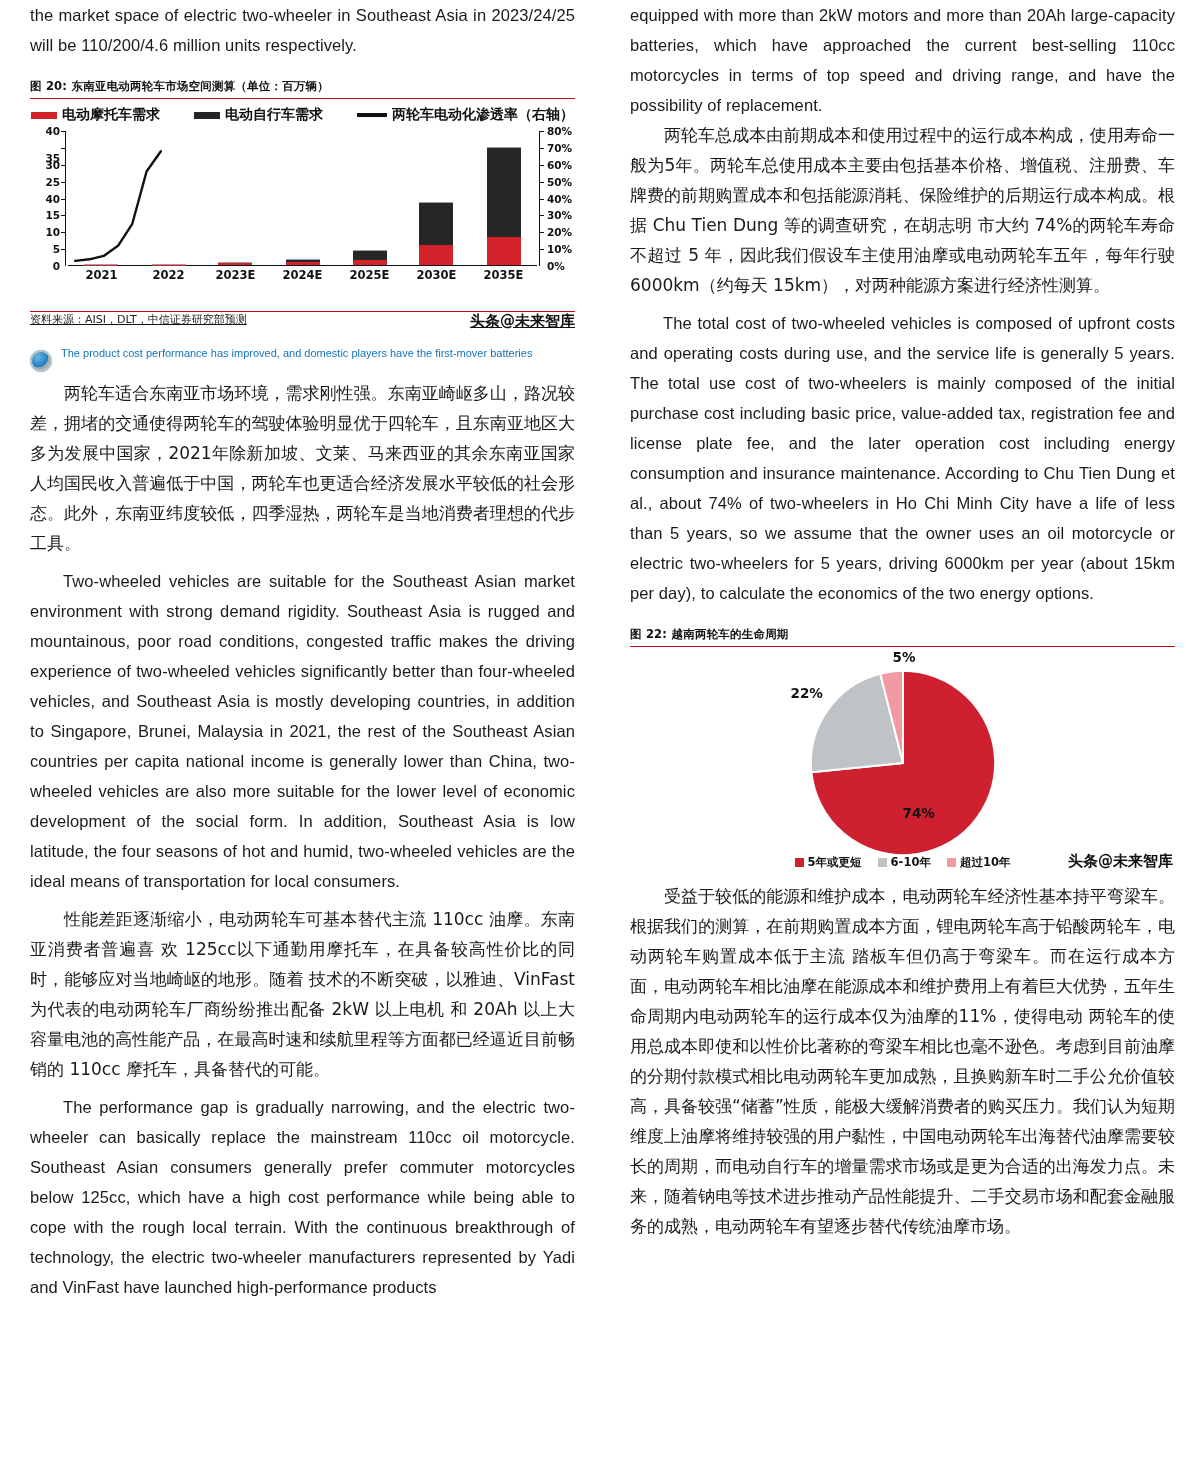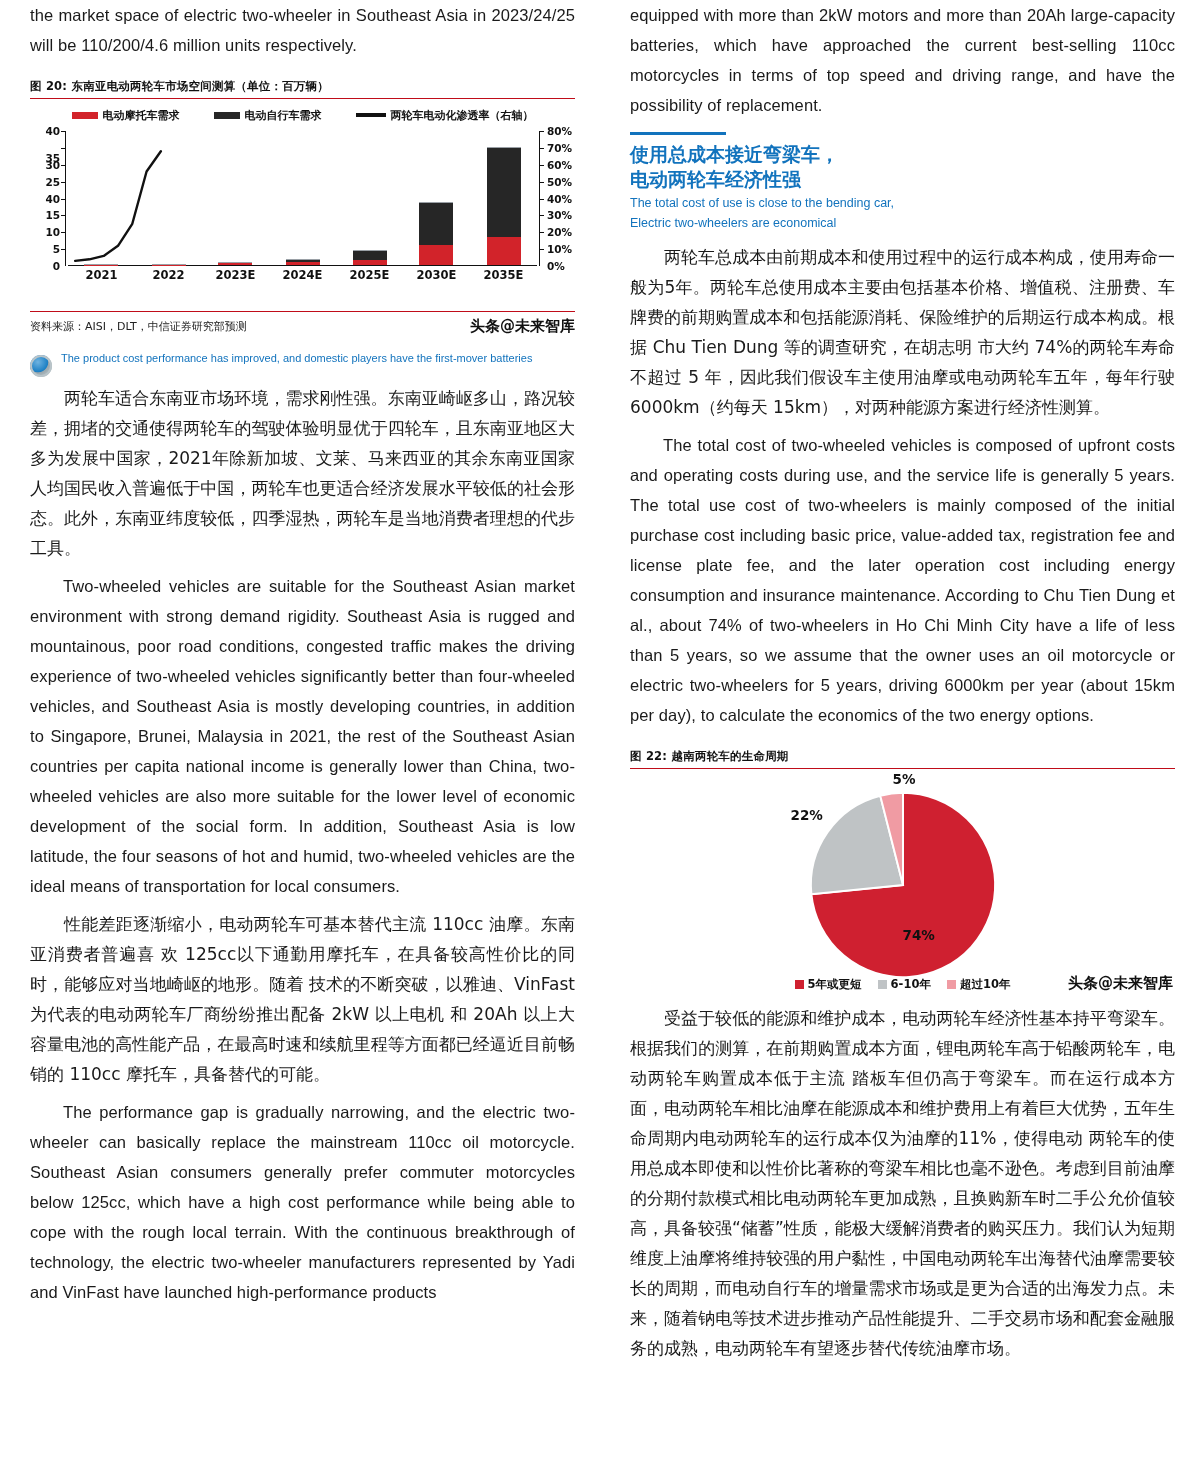--- a/index.html
+++ b/index.html
@@ -40,22 +40,22 @@
   
   .figure { margin:16px 0 0 0; }
   .fig-title-wrap { border-bottom:1.6px solid #c00c19; padding-bottom:4px; }
   .fig-title {
     font-size:11.5px; font-weight:bold; color:#111;
     font-family:"DejaVu Sans","Liberation Sans",sans-serif;
     letter-spacing:.2px;
   }
   .fig-source-wrap {
     border-top:1.4px solid #c00c19;
-    padding-top:5px; margin-top:2px;
-    display:flex; justify-content:space-between; align-items:center;
+    margin-top:2px;
+    display:flex; justify-content:space-between; align-items:flex-start;text-decoration:underline;
   }
   .fig-source {
     font-size:11px; color:#222;
     font-family:"DejaVu Sans","Liberation Sans",sans-serif;
   }
   .watermark {
     font-size:15px; font-weight:bold; color:#111;
     font-family:"DejaVu Sans","Liberation Sans",sans-serif;
     white-space:nowrap;
   }
@@ -63,21 +63,21 @@
   
   .chart-box { position:relative; height:210px; padding-top:4px; }
   .legend-row {
     display:flex; justify-content:center; align-items:center;
     gap:34px; height:24px; margin-bottom:4px;
   }
   .legend-item { display:flex; align-items:center; gap:5px; }
   .legend-swatch { width:26px; height:7px; display:inline-block; }
   .legend-line { width:30px; height:4px; display:inline-block; background:#111; }
   .legend-text {
-    font-size:11px; font-weight:bold; color:#111;
+    font-size:14px; font-weight:bold; color:#111;
     font-family:Liberation Sans, sans-serif;
     white-space:nowrap;
   }
   .plot-area { position:relative; height:160px; margin:0 2px; }
   .axis-left, .axis-right {
     position:absolute; top:0; width:34px; height:135px;
   }
   .axis-left { left:0; }
   .axis-right { right:0; }
   .tick-lab {
@@ -299,27 +299,20 @@
     <div class="gap"></div>
     <p class="zh indent">性能差距逐渐缩小，电动两轮车可基本替代主流 110cc 油摩。东南亚消费者普遍喜 欢 125cc以下通勤用摩托车，在具备较高性价比的同时，能够应对当地崎岖的地形。随着 技术的不断突破，以雅迪、VinFast 为代表的电动两轮车厂商纷纷推出配备 2kW 以上电机 和 20Ah 以上大容量电池的高性能产品，在最高时速和续航里程等方面都已经逼近目前畅 销的 110cc 摩托车，具备替代的可能。</p>
     <div class="gap"></div>
     <p class="en indent">The performance gap is gradually narrowing, and the electric two-wheeler can basically replace the mainstream 110cc oil motorcycle. Southeast Asian consumers generally prefer commuter motorcycles below 125cc, which have a high cost performance while being able to cope with the rough local terrain. With the continuous breakthrough of technology, the electric two-wheeler manufacturers represented by Yadi and VinFast have launched high-performance products</p>
   </div>
 
   <div class="col col-right">
 
     <p class="en">equipped with more than 2kW motors and more than 20Ah large-capacity batteries, which have approached the current best-selling 110cc motorcycles in terms of top speed and driving range, and have the possibility of replacement.</p>
 
-    <div class="blue-head-block">
-      <div class="blue-rule"></div>
-      <div class="blue-zh">使用总成本接近弯梁车，</div>
-      <div class="blue-zh">电动两轮车经济性强</div>
-      <div class="blue-en">The total cost of use is close to the bending car,</div>
-      <div class="blue-en">Electric two-wheelers are economical</div>
-    </div>
 
     <p class="zh indent">两轮车总成本由前期成本和使用过程中的运行成本构成，使用寿命一般为5年。两轮车总使用成本主要由包括基本价格、增值税、注册费、车牌费的前期购置成本和包括能源消耗、保险维护的后期运行成本构成。根据 Chu Tien Dung 等的调查研究，在胡志明 市大约 74%的两轮车寿命不超过 5 年，因此我们假设车主使用油摩或电动两轮车五年，每年行驶6000km（约每天 15km），对两种能源方案进行经济性测算。</p>
     <div class="gap"></div>
     <p class="en indent">The total cost of two-wheeled vehicles is composed of upfront costs and operating costs during use, and the service life is generally 5 years. The total use cost of two-wheelers is mainly composed of the initial purchase cost including basic price, value-added tax, registration fee and license plate fee, and the later operation cost including energy consumption and insurance maintenance. According to Chu Tien Dung et al., about 74% of two-wheelers in Ho Chi Minh City have a life of less than 5 years, so we assume that the owner uses an oil motorcycle or electric two-wheelers for 5 years, driving 6000km per year (about 15km per day), to calculate the economics of the two energy options.</p>
 
     <div class="figure">
       <div class="fig-title-wrap">
         <span class="fig-title">图 22:</span>
         <span class="fig-title">越南两轮车的生命周期</span>
       </div>

